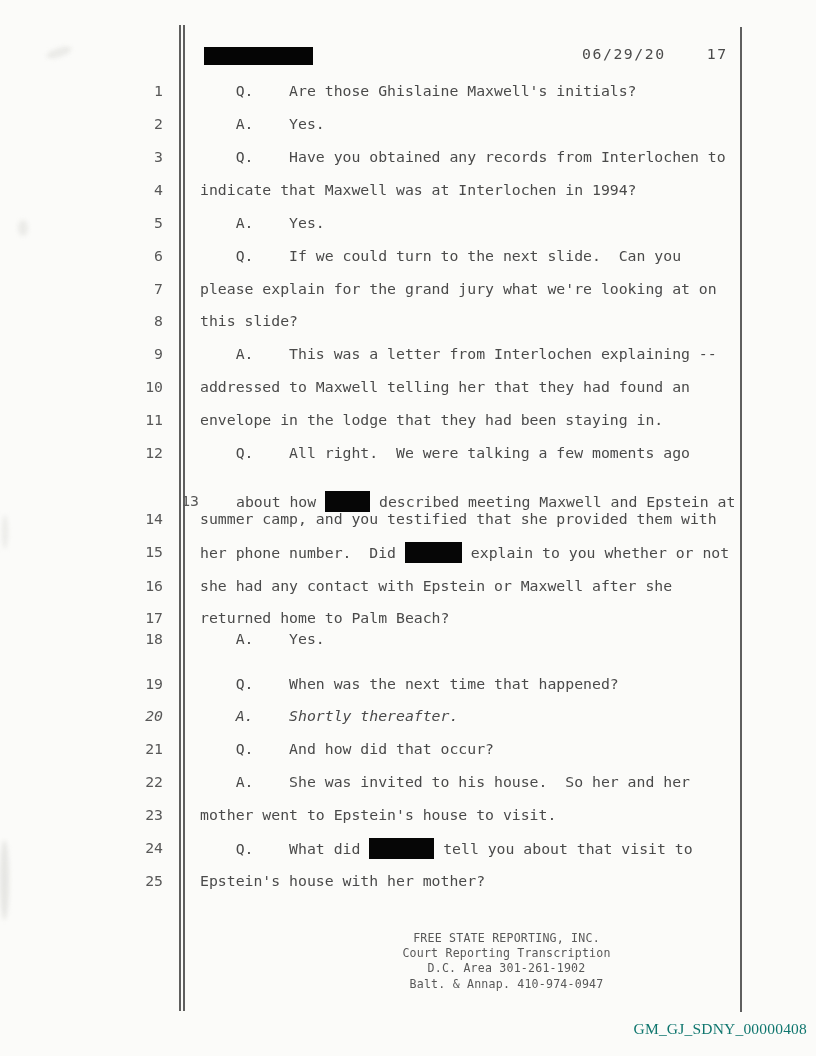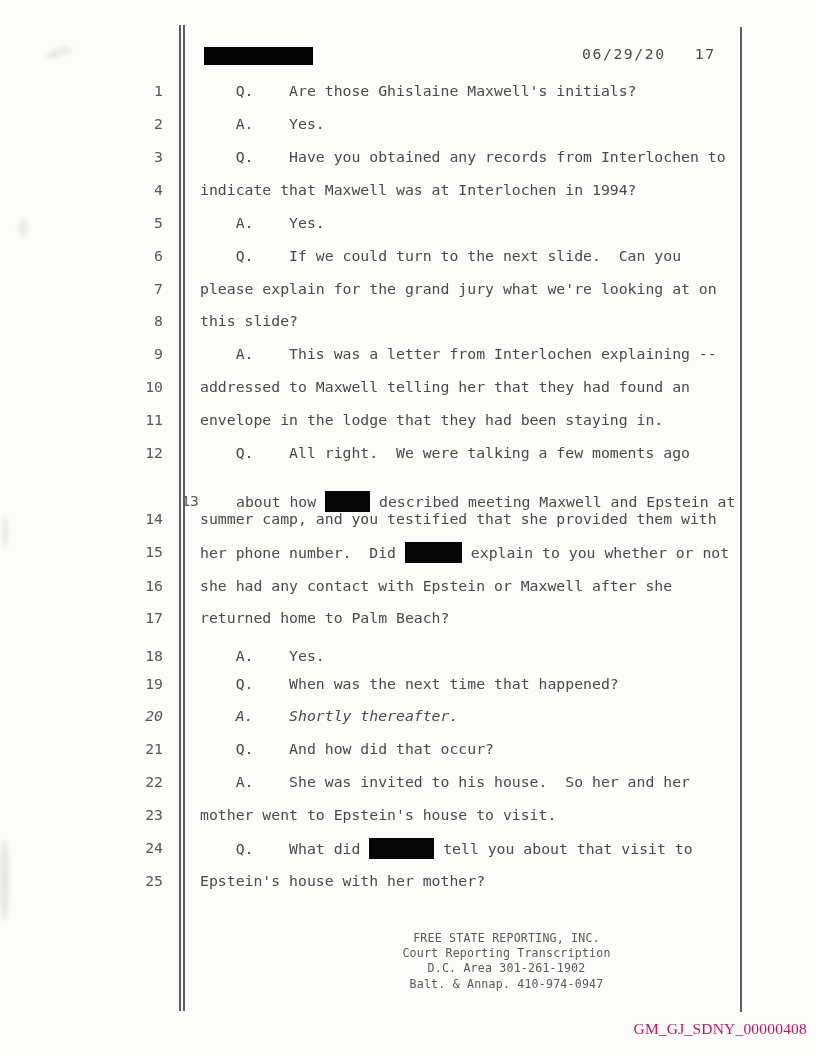--- a/index.html
+++ b/index.html
@@ -11,37 +11,37 @@
   #page{position:absolute;inset:0;}
 
   
   .vrule{position:absolute;background:#5f5f5f;width:1.5px;}
   #left-rule-a{left:179px;top:25px;height:986px;}
   #left-rule-b{left:183px;top:25px;height:986px;}
   #right-rule{left:740px;top:27px;height:985px;}
 
   
   #header-redaction{position:absolute;left:204px;top:47px;width:109px;height:18px;background:#050505;}
-  #header-right{position:absolute;left:582px;top:45px;display:flex;gap:29px;
+  #header-right{position:absolute;left:582px;top:45px;display:flex;gap:41px;
     font-size:14.8px;letter-spacing:1.55px;color:#4a4a4a;line-height:17px;}
 
   
   #transcript-lines{position:absolute;inset:0;}
   .tline{position:absolute;left:0;width:816px;height:33px;font-size:14.8px;color:#4a4a4a;line-height:20px;}
   .lnum{position:absolute;left:116px;width:47px;text-align:right;color:#585858;}
   .ltext{position:absolute;left:200px;white-space:pre;}
   .redact{display:inline-block;background:#060606;height:21px;vertical-align:-5px;}
 
   
   #footer{position:absolute;left:180px;top:931px;width:653px;text-align:center;
     font-size:11.6px;line-height:15.2px;color:#585858;letter-spacing:0.2px;}
 
   
   #bates{position:absolute;right:9px;top:1020px;font-family:"Liberation Serif", serif;
-    font-size:15.5px;color:#be185d;letter-spacing:0.2px;}
+    font-size:15.5px;color:#0f766e;letter-spacing:0.2px;}
 
   
   .smudge{position:absolute;background:#ebebe8;filter:blur(2px);border-radius:50%;}
   #smudge-1{left:46px;top:48px;width:26px;height:9px;transform:rotate(-18deg);}
   #smudge-2{left:18px;top:220px;width:10px;height:16px;}
   #smudge-3{left:0px;top:840px;width:9px;height:80px;background:#e6e6e3;}
   #smudge-4{left:2px;top:515px;width:6px;height:34px;}
 </style>
 </head>
 <body>
@@ -125,21 +125,21 @@
         <span class="ltext">her phone number.  Did <span class="redact" style="width: 57px;"></span> explain to you whether or not</span>
       </div>
       <div class="tline" style="top: 560px; margin-top: 16px;">
         <span class="lnum">16</span>
         <span class="ltext">she had any contact with Epstein or Maxwell after she</span>
       </div>
       <div class="tline" style="top: 607.72px;">
         <span class="lnum">17</span>
         <span class="ltext">returned home to Palm Beach?</span>
       </div>
-      <div class="tline" style="top: 646px; text-decoration: underline;">
+      <div class="tline" style="top: 629px; text-decoration: underline;">
         <span class="lnum">18</span>
         <span class="ltext">    A.    Yes.</span>
       </div>
       <div class="tline" style="top: 673.56px;">
         <span class="lnum">19</span>
         <span class="ltext">    Q.    When was the next time that happened?</span>
       </div>
       <div class="tline" style="top: 706.48px; font-style: italic;">
         <span class="lnum">20</span>
         <span class="ltext">    A.    Shortly thereafter.</span>

